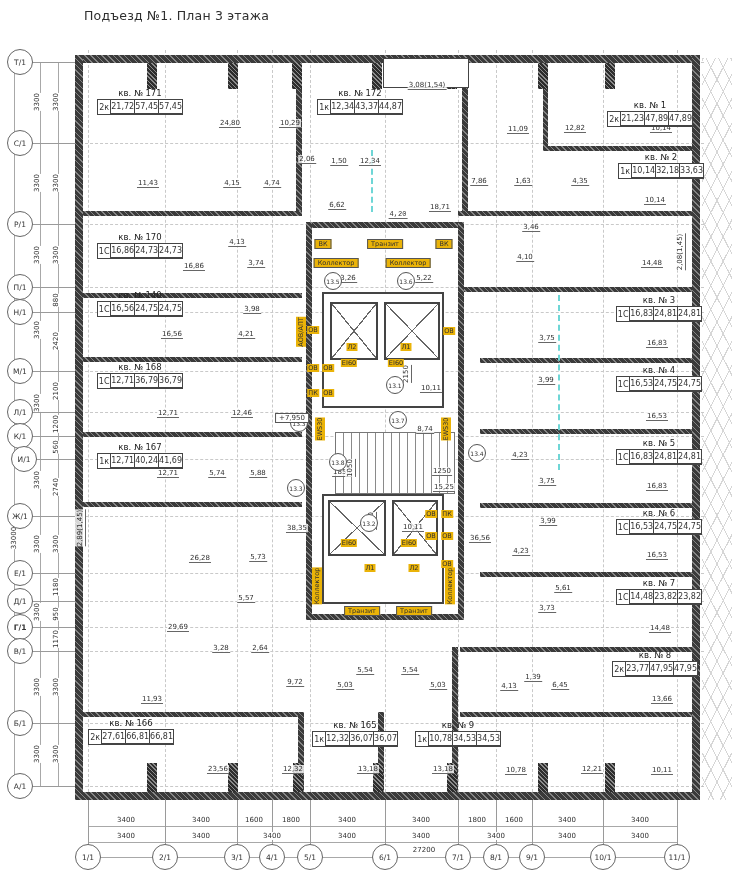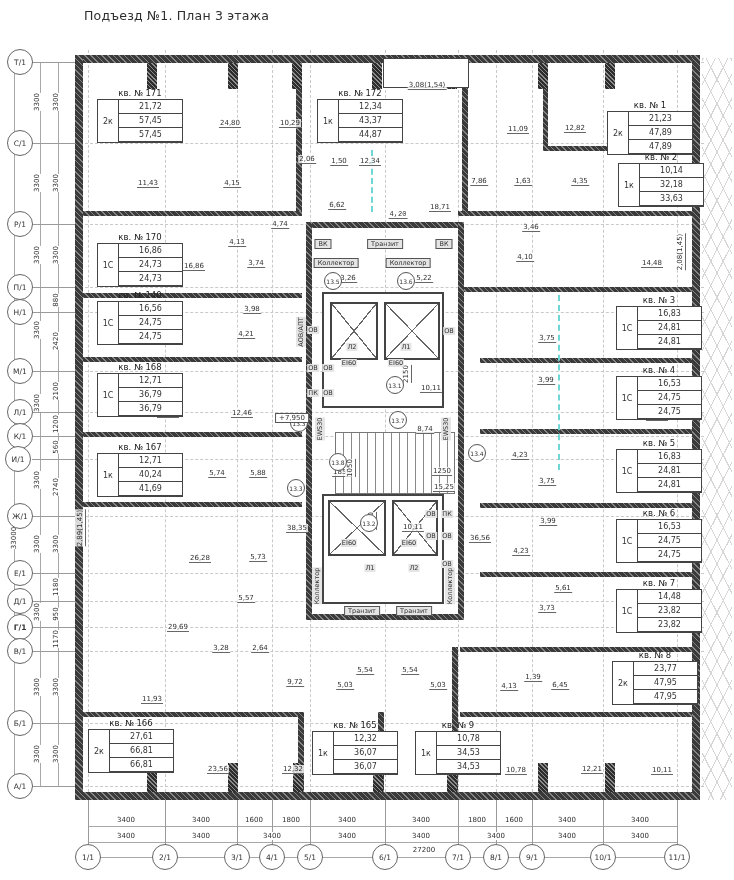--- a/index.html
+++ b/index.html
@@ -32,31 +32,31 @@
     background:#fff;display:flex;align-items:center;justify-content:center;font-size:6px;
     transform:translate(-50%,-50%);z-index:5;}
   .dim{position:absolute;font-size:7px;line-height:8px;white-space:nowrap;color:#2f2f2f;
     border-bottom:1px solid #666;background:rgba(255,255,255,.8);padding:0 1px;
     transform:translate(-50%,-100%);z-index:4;}
   .dim.vert{writing-mode:vertical-rl;transform:translate(-100%,-50%) rotate(180deg);
     border-bottom:none;border-left:1px solid #666;}
   .mm{position:absolute;font-size:7px;white-space:nowrap;color:#2f2f2f;
     transform:translate(-50%,-50%);background:#fff;padding:0 1px;z-index:4;}
   .mm.vert{writing-mode:vertical-rl;transform:translate(-50%,-50%) rotate(180deg);}
-  .clab{position:absolute;font-size:6.5px;white-space:nowrap;color:#2f2f2f;background:#e5e5e5;
+  .clab{position:absolute;font-size:6.5px;white-space:nowrap;color:#2f2f2f;background:#eab308;
     padding:0 1px;transform:translate(-50%,-50%);z-index:5;}
   .clab.box{border:1px solid #555;padding:0 3px;}
   .clab.vert{writing-mode:vertical-rl;transform:translate(-50%,-50%) rotate(180deg);}
   .elevmark{position:absolute;font-size:7px;border:1px solid #555;background:#fff;
     padding:0 3px;transform:translate(-50%,-50%);z-index:5;}
   .apt{position:absolute;width:86px;z-index:5;}
   .apt .hd{font-size:8.5px;text-align:center;white-space:nowrap;margin-bottom:1px;color:#222;}
   .apt .bx{display:flex;border:1px solid #444;background:#fff;}
   .apt .rooms{width:20px;display:flex;align-items:center;justify-content:center;font-size:8px;}
-  .apt .vals{flex:1;display:flex;flex-direction:column;}
+  .apt .vals{flex:1;display:flex;}
   .apt .vals div{border:1px solid #444;margin:-1px -1px 0 0;height:13px;display:flex;
     align-items:center;justify-content:center;font-size:8px;background:#fff;}
 </style>
 </head>
 <body>
 
 <div id="canvas">
   <div id="title">Подъезд №1. План 3 этажа</div>
   <div id="layers">
       <div class="gridh" style="left: 70px; top: 62px; width: 634px;"></div>
@@ -156,21 +156,21 @@
       <div class="bubble" style="left: 20px; top: 287px;">П/1</div>
       <div class="stub" style="left: 32px; top: 312px; width: 43px; height: 1px;"></div>
       <div class="bubble" style="left: 20px; top: 312px;">Н/1</div>
       <div class="stub" style="left: 32px; top: 371px; width: 43px; height: 1px;"></div>
       <div class="bubble" style="left: 20px; top: 371px;">М/1</div>
       <div class="stub" style="left: 32px; top: 412px; width: 43px; height: 1px;"></div>
       <div class="bubble" style="left: 20px; top: 412px;">Л/1</div>
       <div class="stub" style="left: 32px; top: 436px; width: 43px; height: 1px;"></div>
       <div class="bubble" style="left: 20px; top: 436px;">К/1</div>
       <div class="stub" style="left: 32px; top: 459px; width: 43px; height: 1px;"></div>
-      <div class="bubble" style="left: 18px; top: 459px;">И/1</div>
+      <div class="bubble" style="left: 24px; top: 459px;">И/1</div>
       <div class="stub" style="left: 32px; top: 516px; width: 43px; height: 1px;"></div>
       <div class="bubble" style="left: 20px; top: 516px;">Ж/1</div>
       <div class="stub" style="left: 32px; top: 573px; width: 43px; height: 1px;"></div>
       <div class="bubble" style="left: 20px; top: 573px;">Е/1</div>
       <div class="stub" style="left: 32px; top: 601px; width: 43px; height: 1px;"></div>
       <div class="bubble" style="left: 20px; top: 601px;">Д/1</div>
       <div class="stub" style="left: 32px; top: 627px; width: 43px; height: 1px;"></div>
       <div class="bubble" style="left: 20px; top: 627px; font-weight: bold;">Г/1</div>
       <div class="stub" style="left: 32px; top: 651px; width: 43px; height: 1px;"></div>
       <div class="bubble" style="left: 20px; top: 651px;">В/1</div>
@@ -246,21 +246,21 @@
       <div class="mm vert" style="left: 56px; top: 754px;">3300</div>
       <div class="mm vert" style="left: 14px; top: 538px;">33000</div>
       <div class="dim" style="left: 230px; top: 128px;">24,80</div>
       <div class="dim" style="left: 290px; top: 128px;">10,29</div>
       <div class="dim" style="left: 427px; top: 90px;">3,08(1,54)</div>
       <div class="dim" style="left: 518px; top: 134px;">11,09</div>
       <div class="dim" style="left: 575px; top: 133px;">12,82</div>
       <div class="dim" style="left: 661px; top: 133px;">10,14</div>
       <div class="dim" style="left: 148px; top: 188px;">11,43</div>
       <div class="dim" style="left: 232px; top: 188px;">4,15</div>
-      <div class="dim" style="left: 280px; top: 188px; margin-top: 41px;">4,74</div>
+      <div class="dim" style="left: 272px; top: 188px;">4,74</div>
       <div class="dim" style="left: 307px; top: 164px;">2,06</div>
       <div class="dim" style="left: 339px; top: 166px;">1,50</div>
       <div class="dim" style="left: 370px; top: 166px;">12,34</div>
       <div class="dim" style="left: 479px; top: 186px;">7,86</div>
       <div class="dim" style="left: 523px; top: 186px;">1,63</div>
       <div class="dim" style="left: 580px; top: 186px;">4,35</div>
       <div class="dim" style="left: 655px; top: 205px;">10,14</div>
       <div class="dim" style="left: 337px; top: 210px;">6,62</div>
       <div class="dim" style="left: 398px; top: 219px; font-family: Liberation Mono, monospace;">4,20</div>
       <div class="dim" style="left: 440px; top: 212px;">18,71</div>

